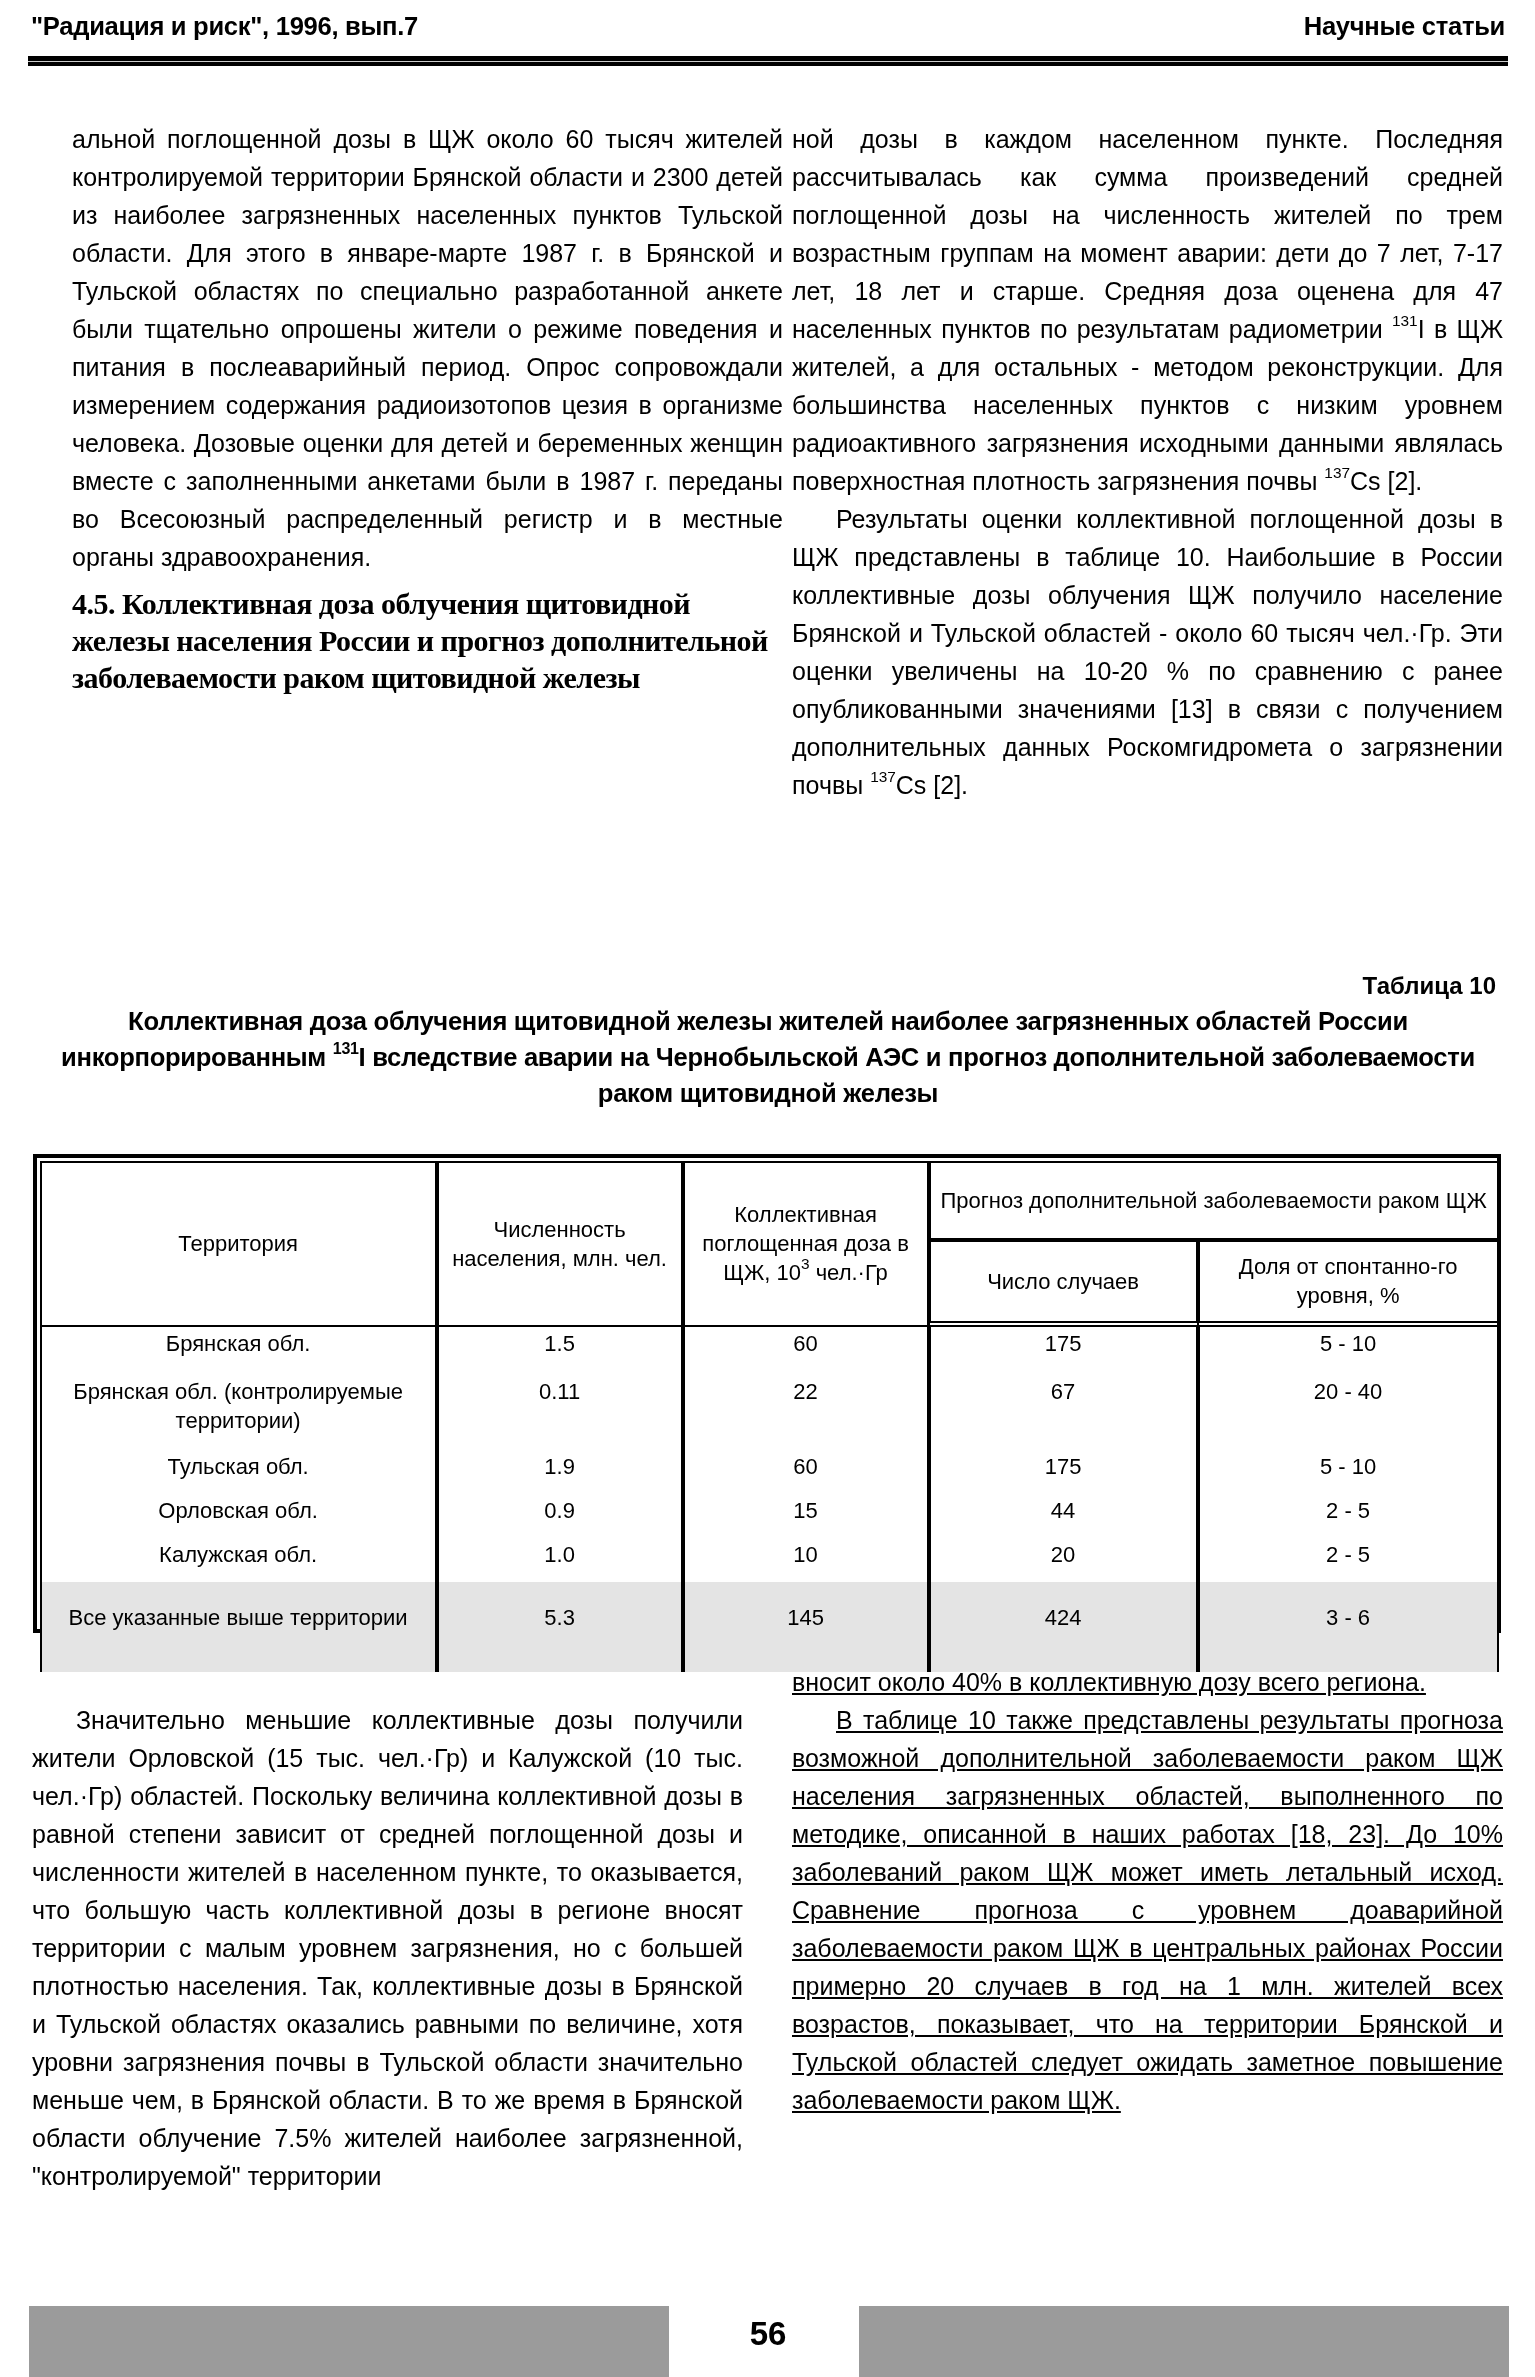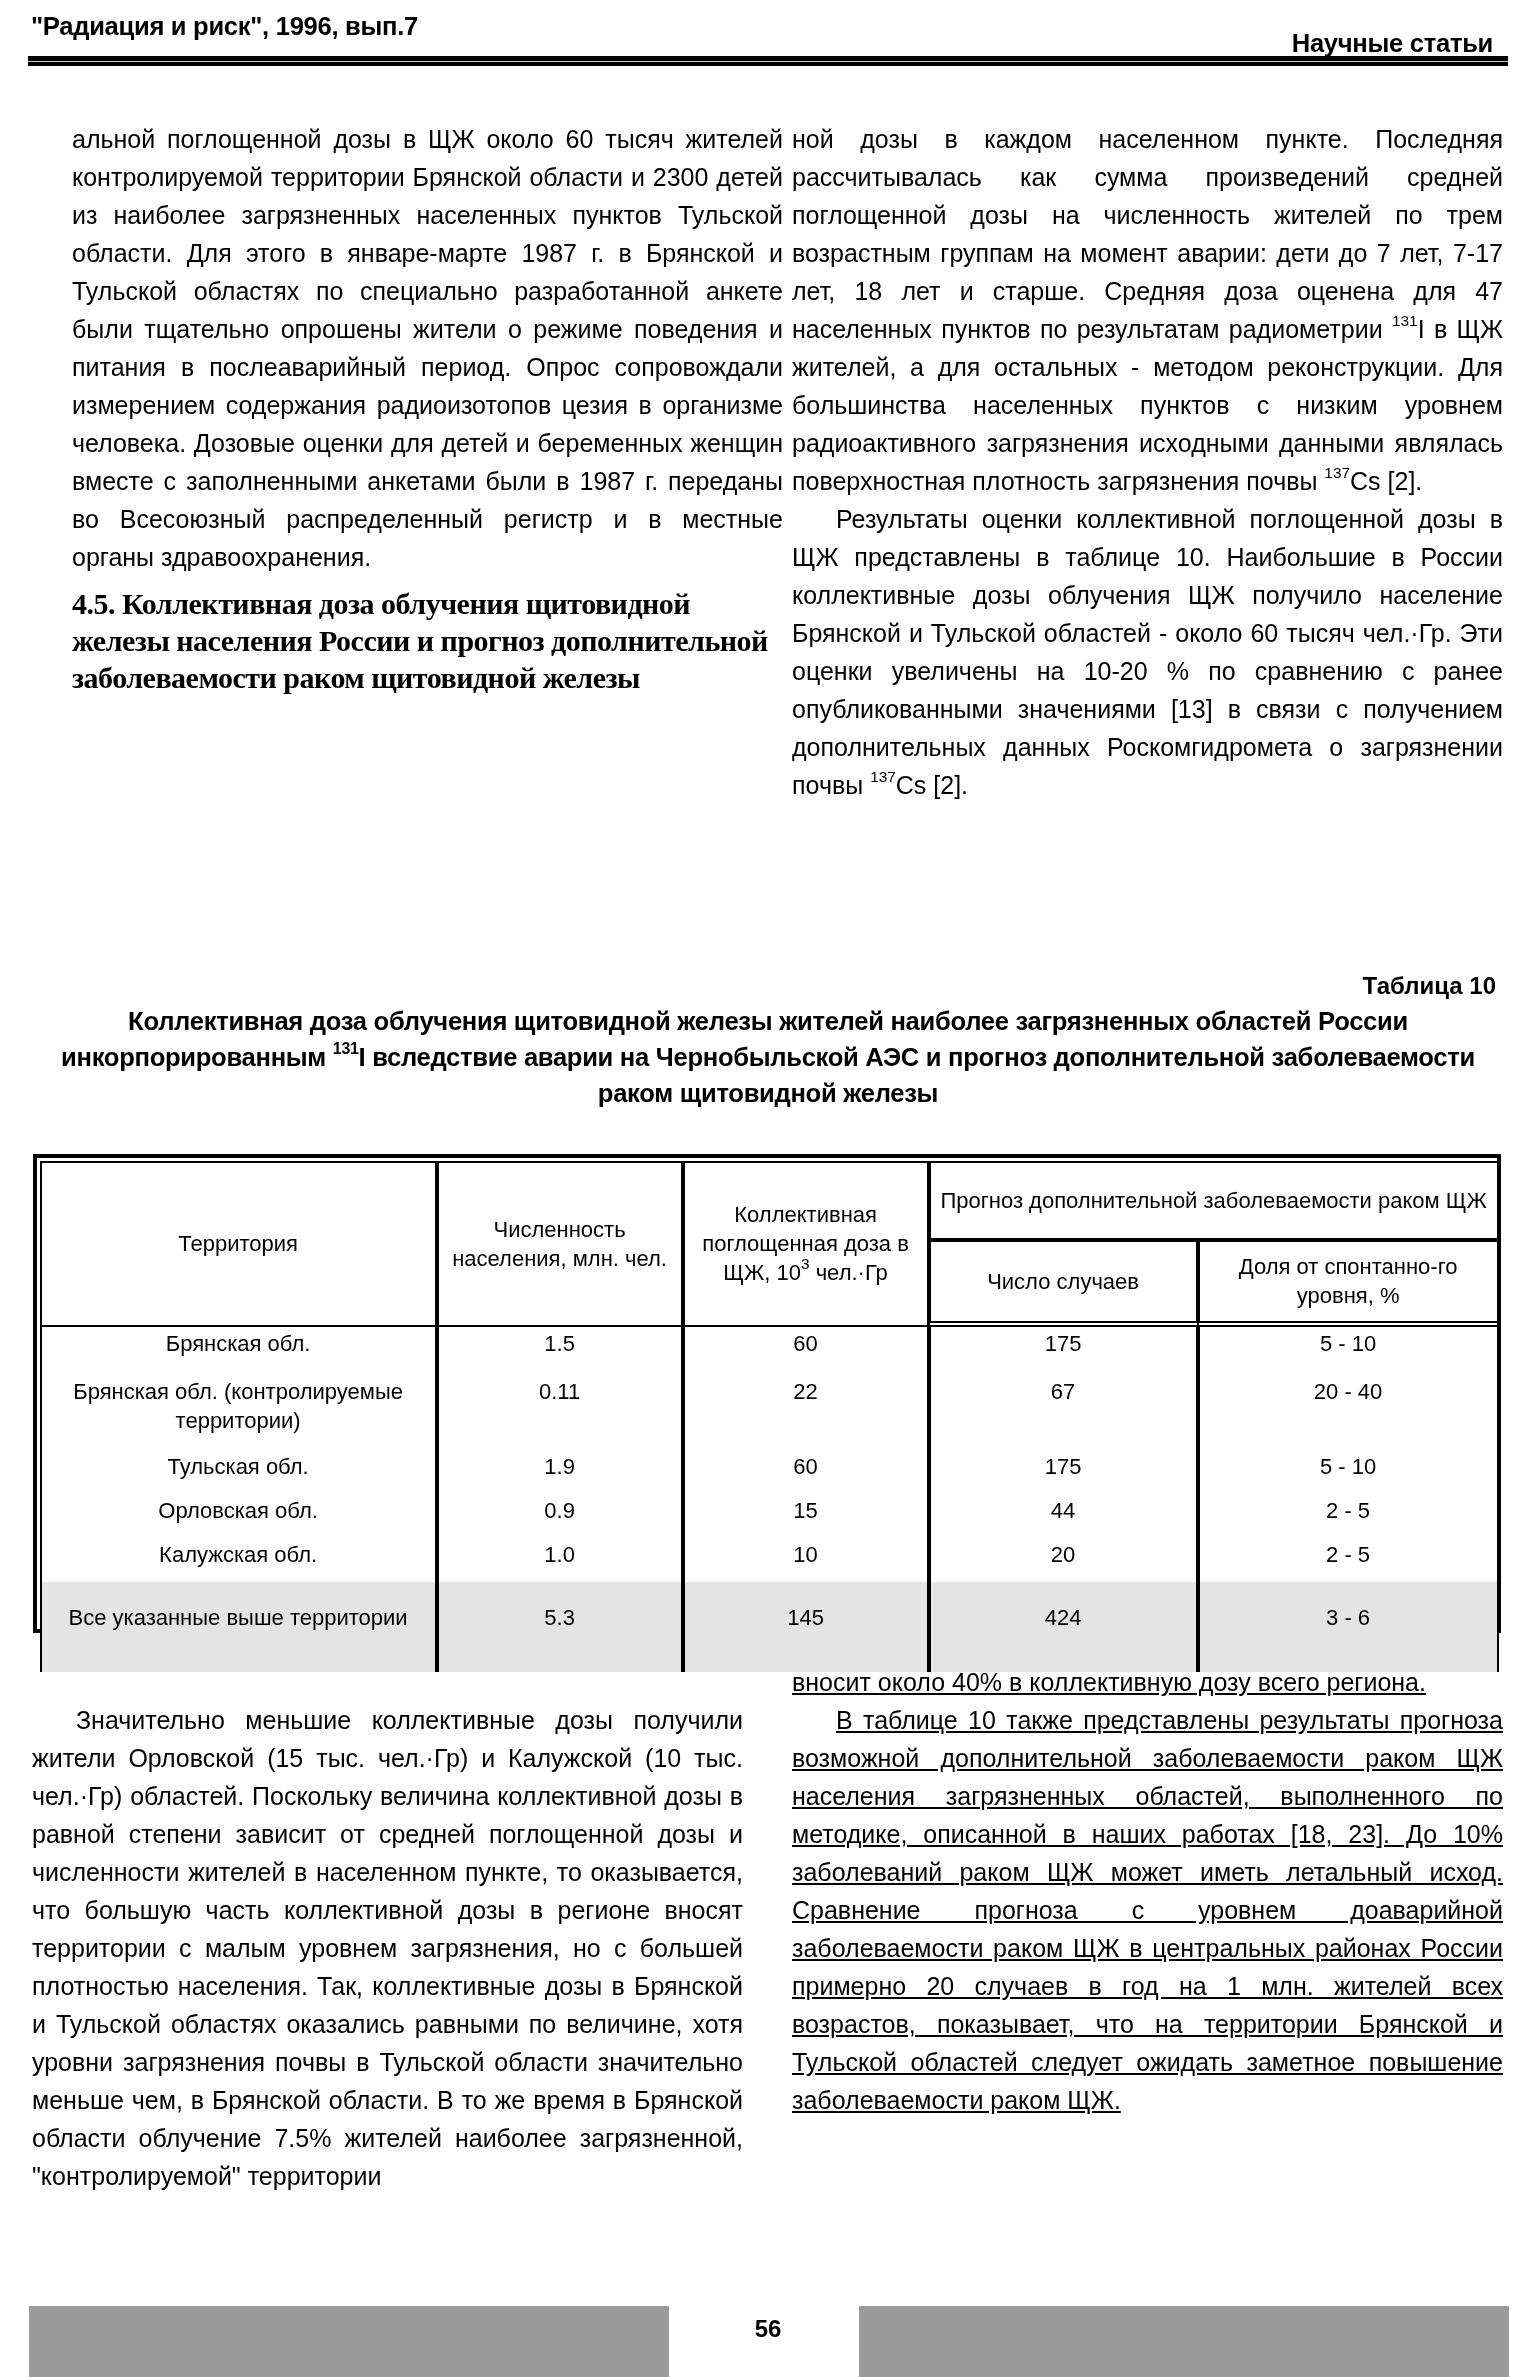--- a/index.html
+++ b/index.html
@@ -5,21 +5,21 @@
   html, body { margin: 0; padding: 0; background: #ffffff; }
   body {
     width: 1536px; height: 2377px; position: relative; overflow: hidden;
     font-family: "Liberation Sans", sans-serif; color: #000;
   }
   .running-head {
     position: absolute; left: 31px; right: 31px; top: 11.5px; height: 32px;
     font-weight: bold; font-size: 25.6px; letter-spacing: -0.3px;
   }
   .running-head .left { position: absolute; left: 0; top: 0; }
-  .running-head .right { position: absolute; right: 12px; top: 0; margin-top: 17px; }
+  .running-head .right { position: absolute; right: 0; top: 0; }
   .head-rule {
     position: absolute; left: 28px; right: 28px; top: 56px; height: 10.2px;
     border-top: 5.8px solid #000; border-bottom: 4.5px solid #000; box-sizing: border-box;
     background: #ccc;
   }
   .head-rule::after { content: ""; position: absolute; left: 0; right: 0; top: 0; height: 0; }
 
   .col { position: absolute; width: 711px; font-size: 25px; line-height: 38px; text-align: justify; }
   .col p { margin: 0; }
   .col p.indent { text-indent: 44px; }
@@ -72,21 +72,21 @@
   table.data col.c4 { width: 269px; }
   table.data col.c5 { width: 301px; }
 
   .footer-bar {
     position: absolute; top: 2306px; height: 72px; background: #9b9b9b;
   }
   .footer-bar.left { left: 29px; width: 640px; }
   .footer-bar.right { left: 859px; width: 650px; }
   .page-number {
     position: absolute; left: 733px; top: 2315px; width: 70px; text-align: center;
-    font-weight: bold; font-size: 24px;
+    font-weight: bold; font-size: 33px;
   }
 </style>
 </head>
 <body>
 
 <div class="running-head">
   <span class="left">"Радиация и риск", 1996, вып.7</span>
   <span class="right">Научные статьи</span>
 </div>
 <div class="head-rule"></div>

